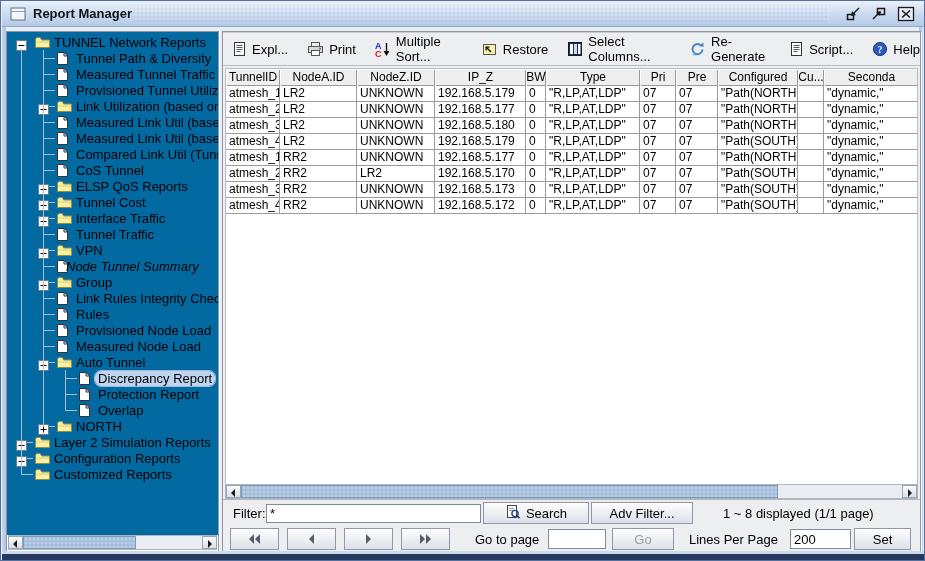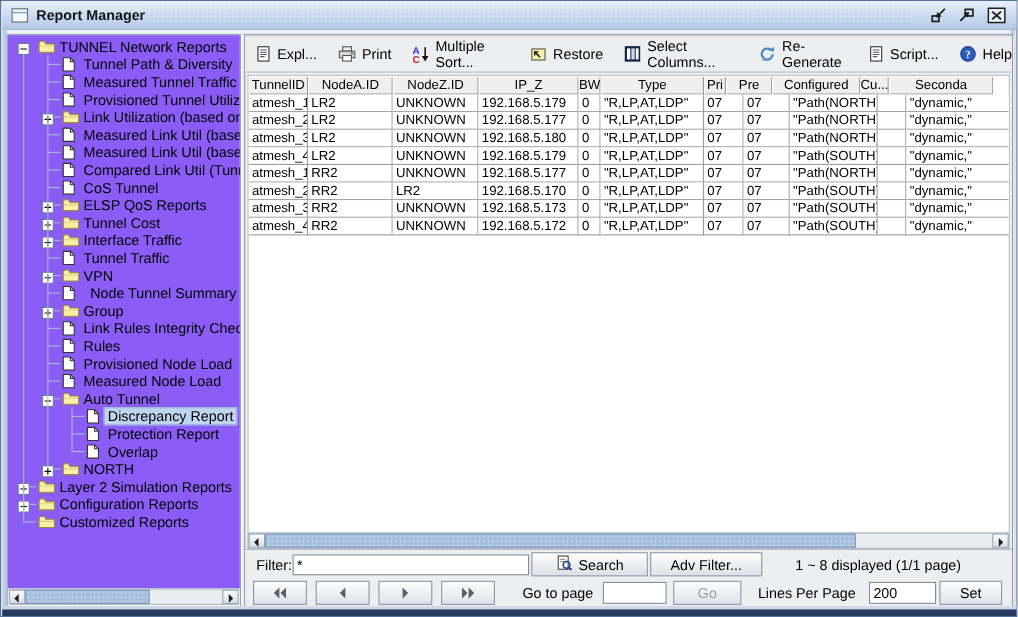--- a/index.html
+++ b/index.html
@@ -35,21 +35,21 @@
   #frame-bottom .lite{ height:3px; background:#CBD9EA; }
   #frame-bottom .dark{ height:6px; background:#27395F; }
   
   .panel{
     position:absolute; top:30px; height:521px; background:#fff;
     border:1px solid #8B98A8; box-shadow:1px 1px 0 rgba(255,255,255,.9);
   }
   #tree-panel{ left:5px;  width:213px; }
   #main-panel{ left:221px; width:699px; background:#EDEEF0; }
   
-  #tree{ position:absolute; left:0; top:0; right:0; bottom:16px; overflow:hidden; background:#8b5cf6; padding-top:2px; }
+  #tree{ position:absolute; left:0; top:0; right:0; bottom:16px; overflow:hidden; background:#0369a1; padding-top:2px; }
   .trow{ position:relative; height:16px; white-space:nowrap; }
   .trow .conn{ position:absolute; top:8px; height:1px; background:#A5BDD3; }
   .tguide{ position:absolute; width:1px; background:#A5BDD3; }
   .trow .ticonwrap{ position:absolute; top:1px; }
   .trow .toggle{ position:absolute; top:3px; }
   .trow .tlabel{
     position:absolute; top:1px; font-size:13px; line-height:15px; color:#000; padding:0 3px;
   }
   .trow.sel .tlabel{ background:#BFD4EE; outline:1px solid #9FBBDD; }
   
@@ -303,21 +303,21 @@
               <line x1="2" y1="7" x2="15" y2="7" stroke="#DCCF7A"></line>
             </svg></span>
           <span class="tlabel" style="left: 66px;">VPN</span>
         </div>
         <div class="trow">
           <span class="conn" style="left: 36px; width: 12px;"></span>
           <span class="ticonwrap" style="left: 49px;"><svg width="13" height="15">
               <path d="M1.5 1.5 H8 L11.5 5 V13.5 H1.5 Z" fill="#fff" stroke="#333"></path>
               <path d="M8 1.5 V5 H11.5" fill="none" stroke="#333"></path>
             </svg></span>
-          <span class="tlabel" style="left: 72px;">Node Tunnel Summary</span>
+          <span class="tlabel" style="left: 56px; font-style: italic;">Node Tunnel Summary</span>
         </div>
         <div class="trow">
           <span class="conn" style="left: 36px; width: 12px;"></span>
           <span class="toggle" style="left: 31px;"><svg width="11" height="11">
               <rect x="0.5" y="0.5" width="10" height="10" fill="#fff" stroke="#6B7B8F"></rect>
               <line x1="2.5" y1="5.5" x2="8.5" y2="5.5" stroke="#000"></line>
               <line x1="5.5" y1="2.5" x2="5.5" y2="8.5" stroke="#000"></line>
             </svg></span>
           <span class="ticonwrap" style="left: 49px;"><svg width="17" height="14">
               <path d="M1.5 4.5 L1.5 12.5 L15.5 12.5 L15.5 5 L7.6 5 L6.3 2.5 L2.5 2.5 Z" fill="#F8F2A8" stroke="#9C8B3A"></path>
@@ -368,21 +368,21 @@
               <line x1="2" y1="7" x2="15" y2="7" stroke="#DCCF7A"></line>
             </svg></span>
           <span class="tlabel" style="left: 66px;">Auto Tunnel</span>
         </div>
         <div class="trow sel">
           <span class="conn" style="left: 58px; width: 12px;"></span>
           <span class="ticonwrap" style="left: 71px;"><svg width="13" height="15">
               <path d="M1.5 1.5 H8 L11.5 5 V13.5 H1.5 Z" fill="#fff" stroke="#333"></path>
               <path d="M8 1.5 V5 H11.5" fill="none" stroke="#333"></path>
             </svg></span>
-          <span class="tlabel" style="left: 88px;">Discrepancy Report</span>
+          <span class="tlabel" style="left: 88px; border-radius: 6px;">Discrepancy Report</span>
         </div>
         <div class="trow">
           <span class="conn" style="left: 58px; width: 12px;"></span>
           <span class="ticonwrap" style="left: 71px;"><svg width="13" height="15">
               <path d="M1.5 1.5 H8 L11.5 5 V13.5 H1.5 Z" fill="#fff" stroke="#333"></path>
               <path d="M8 1.5 V5 H11.5" fill="none" stroke="#333"></path>
             </svg></span>
           <span class="tlabel" style="left: 88px;">Protection Report</span>
         </div>
         <div class="trow">
@@ -546,21 +546,21 @@
       </div>
 
     <div id="table-viewport">
       <div id="thead">
           <div class="hcell" style="width: 54px;">TunnelID</div>
           <div class="hcell" style="width: 77px;">NodeA.ID</div>
           <div class="hcell" style="width: 78px;">NodeZ.ID</div>
           <div class="hcell" style="width: 91px;">IP_Z</div>
           <div class="hcell" style="width: 20px;">BW</div>
           <div class="hcell" style="width: 94px;">Type</div>
-          <div class="hcell" style="width: 20px;">Pri</div>
+          <div class="hcell" style="width: 36px;">Pri</div>
           <div class="hcell" style="width: 42px;">Pre</div>
           <div class="hcell" style="width: 80px;">Configured</div>
           <div class="hcell" style="width: 26px;">Cu...</div>
           <div class="hcell" style="width: 95px;">Seconda</div>
         </div>
       <div id="tbody">
           <div class="drow">
             <div class="dcell" style="width: 54px;">atmesh_1</div>
             <div class="dcell" style="width: 77px;">LR2</div>
             <div class="dcell" style="width: 78px;">UNKNOWN</div>

